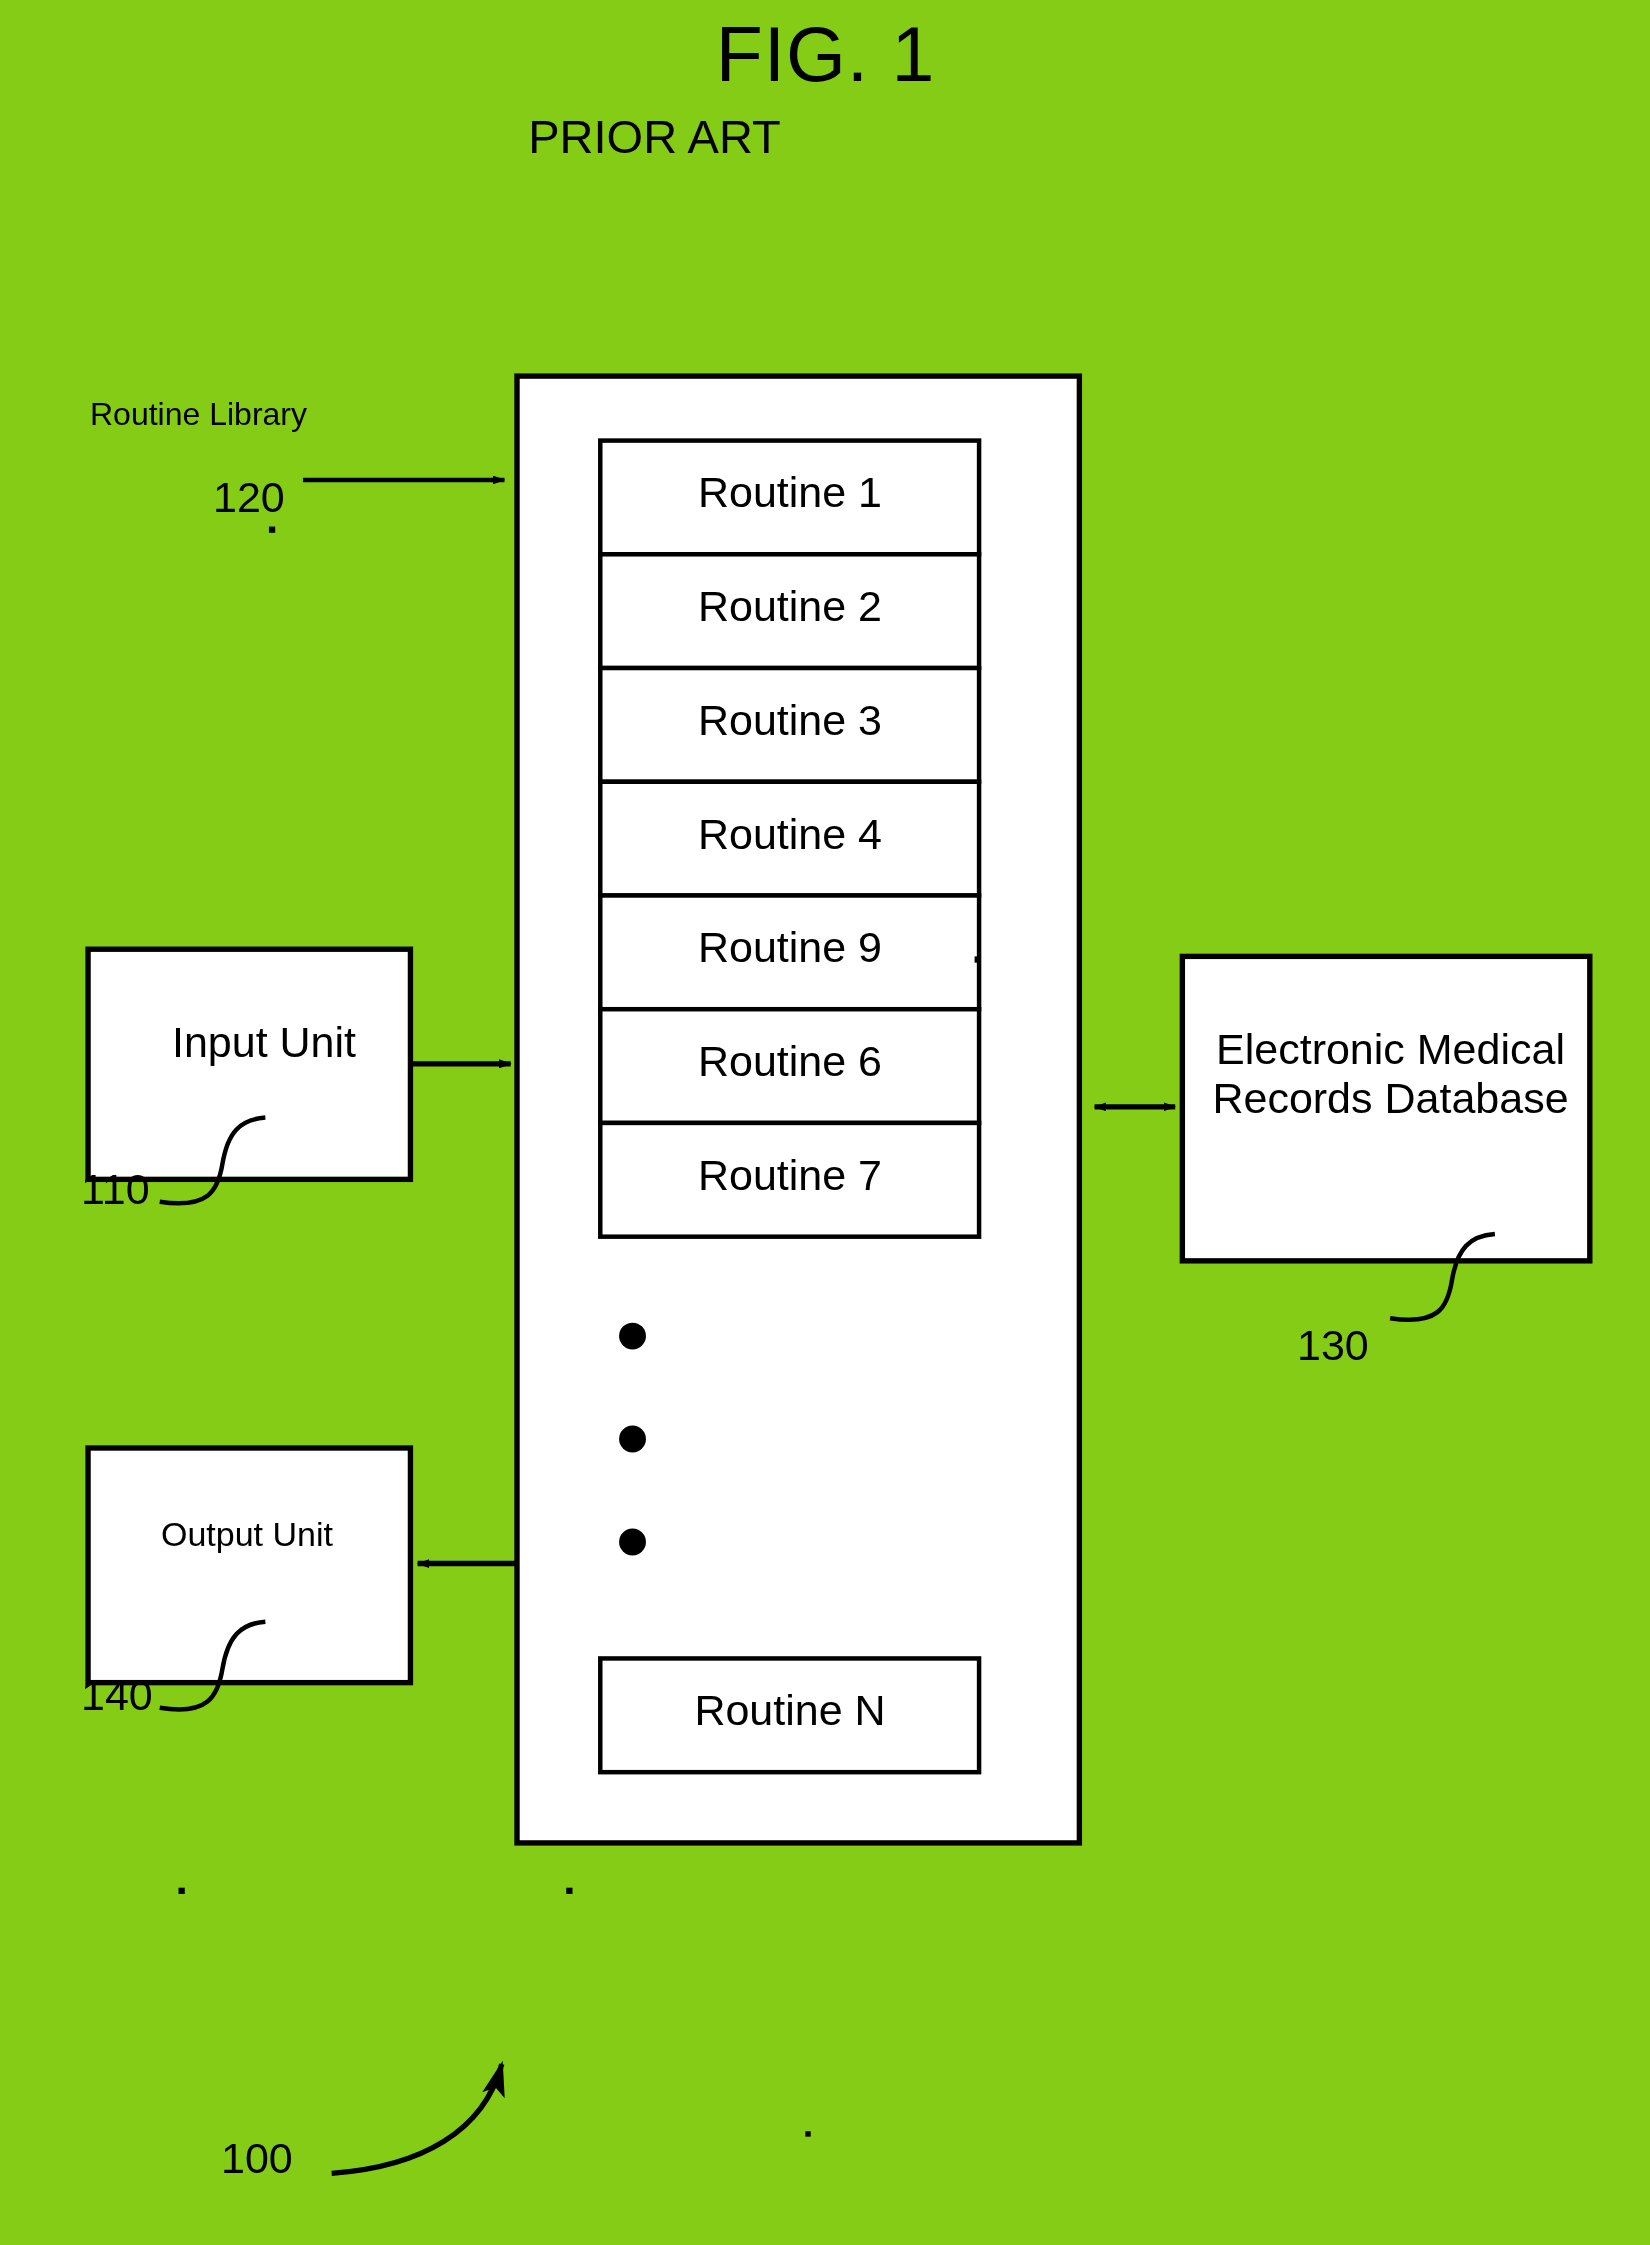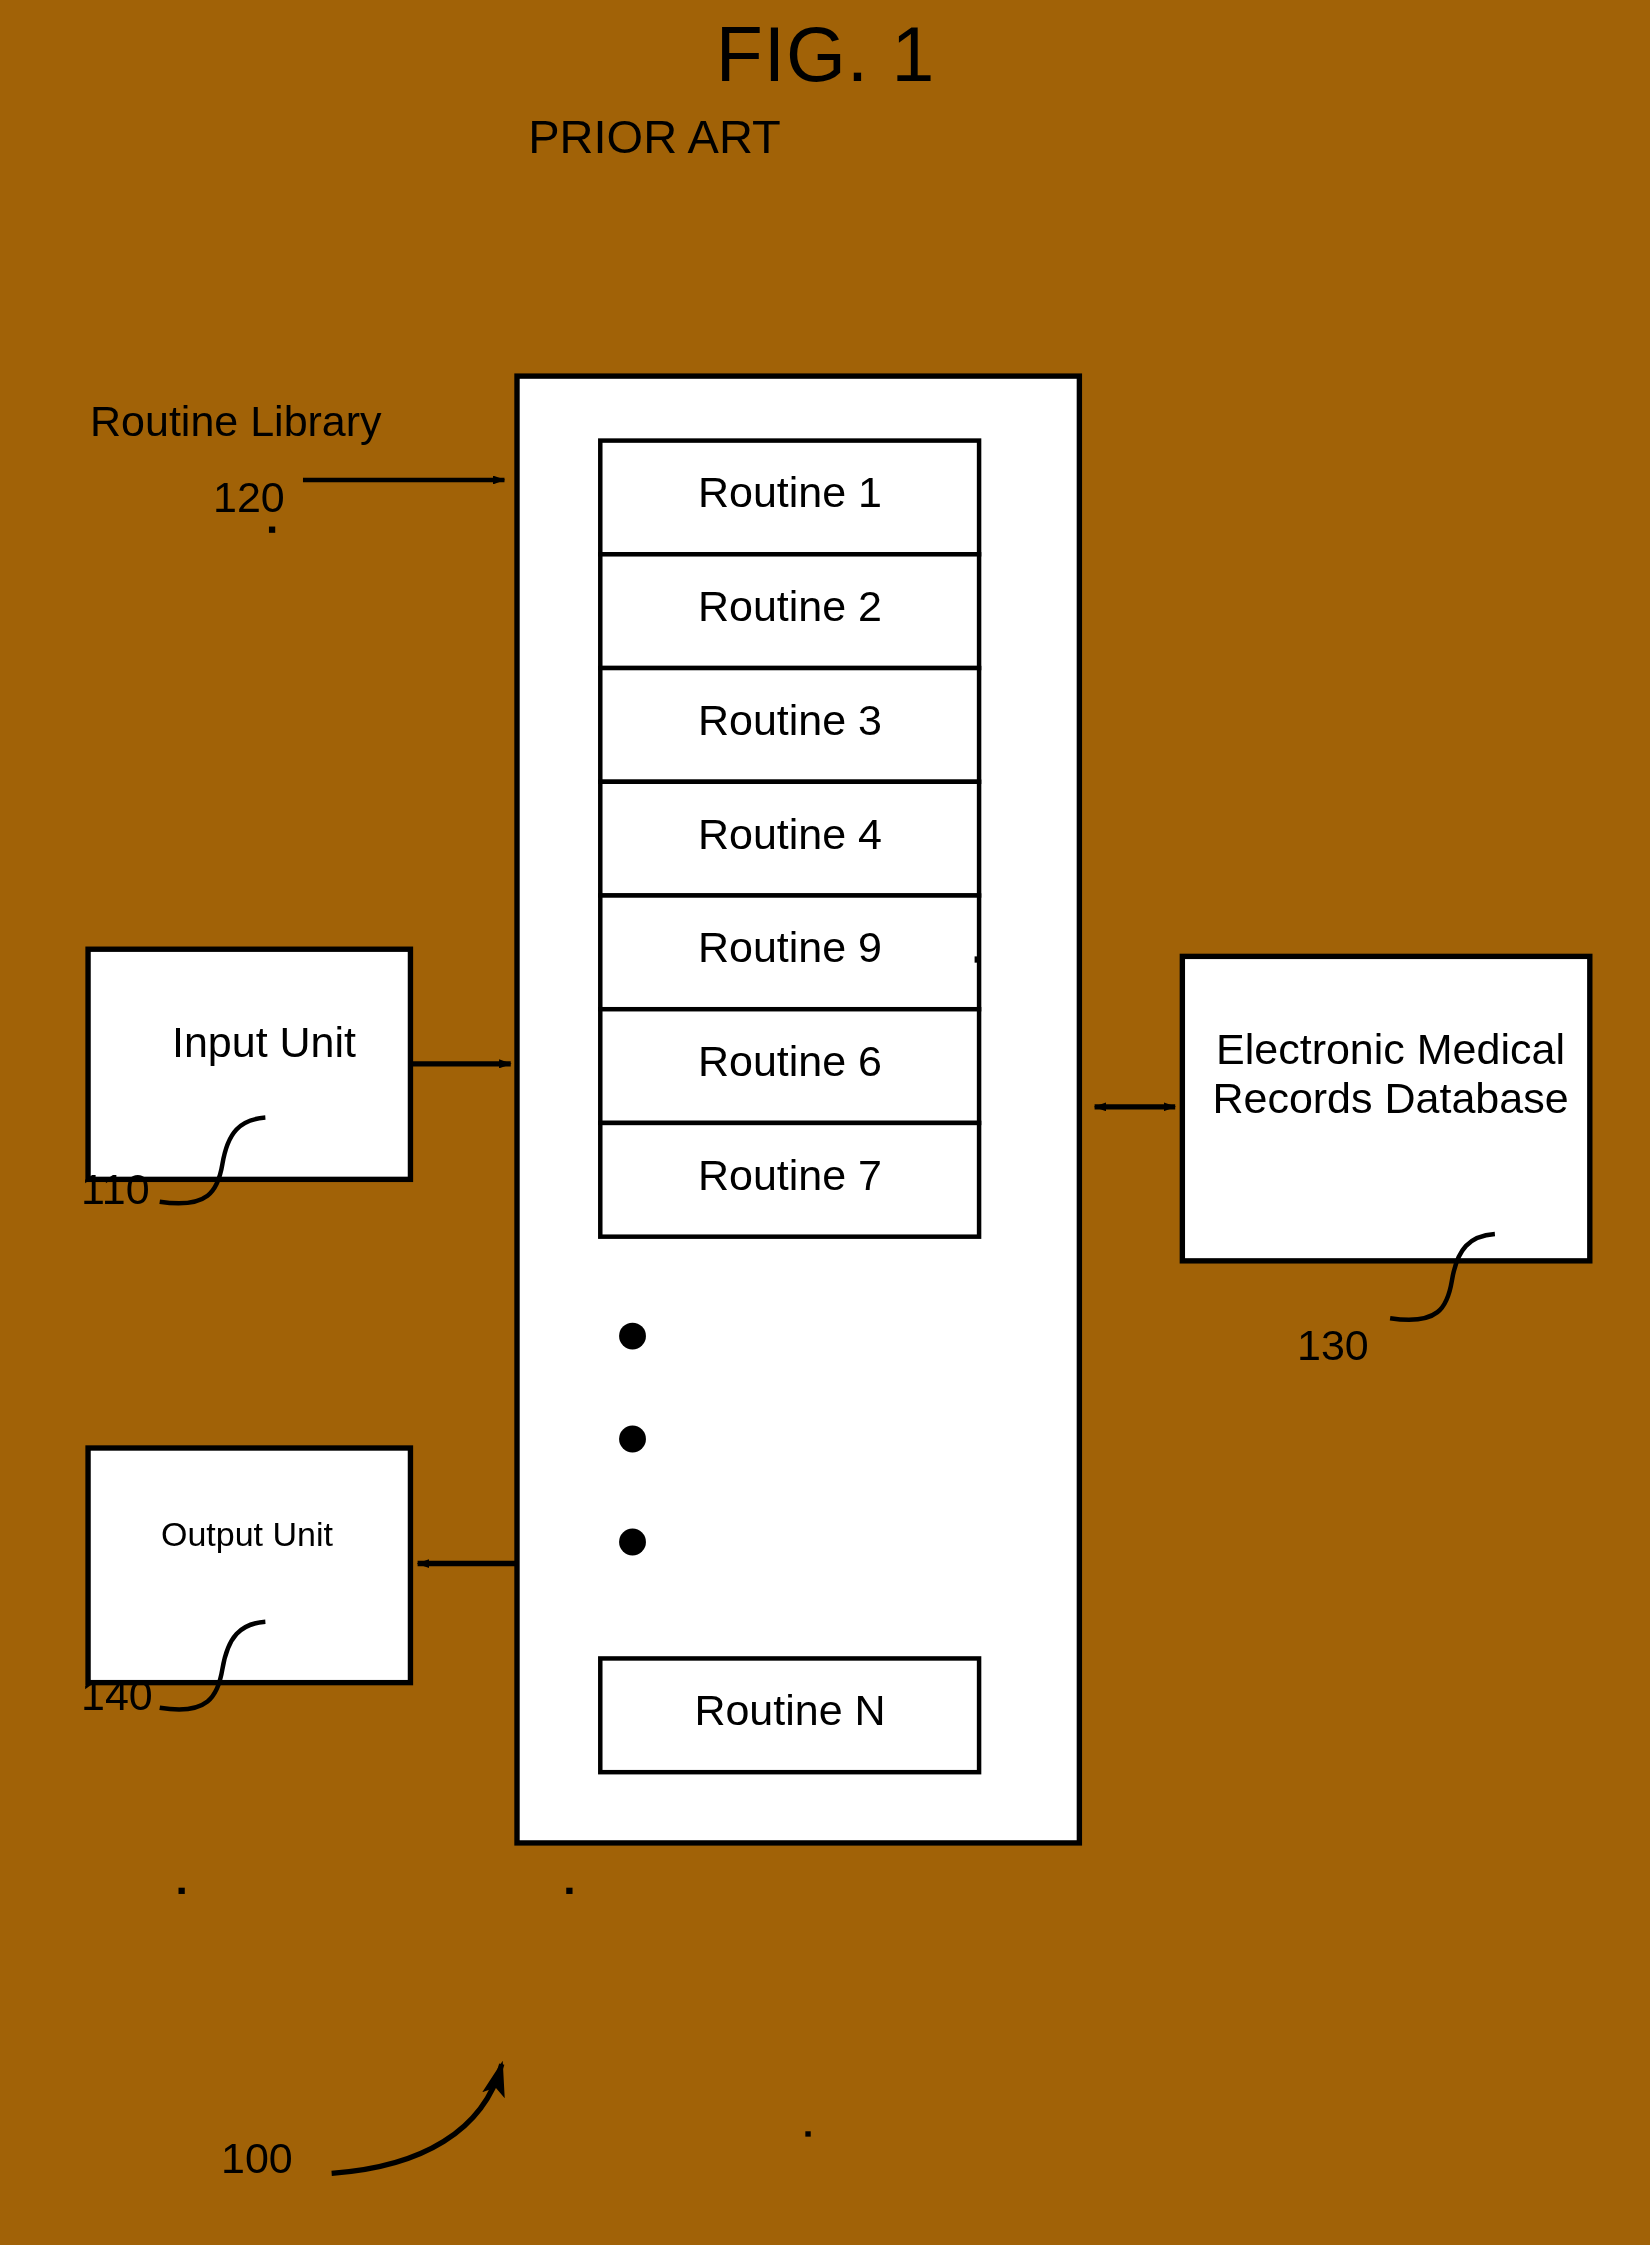--- a/index.html
+++ b/index.html
@@ -4,21 +4,21 @@
 <style>
   html, body {
     margin: 0;
     padding: 0;
     background: #ffffff;
   }
   #page {
     position: relative;
     width: 1651px;
     height: 2245px;
-    background: #a16207;
+    background: #84cc16;
     font-family: "Liberation Sans", sans-serif;
     color: #000000;
     overflow: hidden;
   }
   #fig-svg {
     position: absolute;
     left: 0;
     top: 0;
     width: 1651px;
     height: 2245px;
@@ -37,21 +37,21 @@
     left: 0; top: 9px; width: 1651px;
     font-size: 77px;
     letter-spacing: 0.9px;
   }
   #fig-subtitle {
     left: 0; top: 109px; width: 1309px;
     font-size: 47px;
   }
 
   
-  #routine-library-label { left: 90px; top: 396px; font-size: 43px; }
+  #routine-library-label { left: 90px; top: 396px; font-size: 32px; }
   #ref-120 { left: 213px; top: 472px; font-size: 43px; }
   #ref-110 { left: 81px; top: 1164px; font-size: 43px; }
   #ref-130 { left: 1297px; top: 1275px; font-size: 43px; margin-top: 45px; }
   #ref-140 { left: 81px; top: 1670px; font-size: 43px; }
   #ref-100 { left: 221px; top: 2133px; font-size: 43px; }
 
   .routine-text {
     font-size: 43px;
     width: 376px;
     left: 602px;

